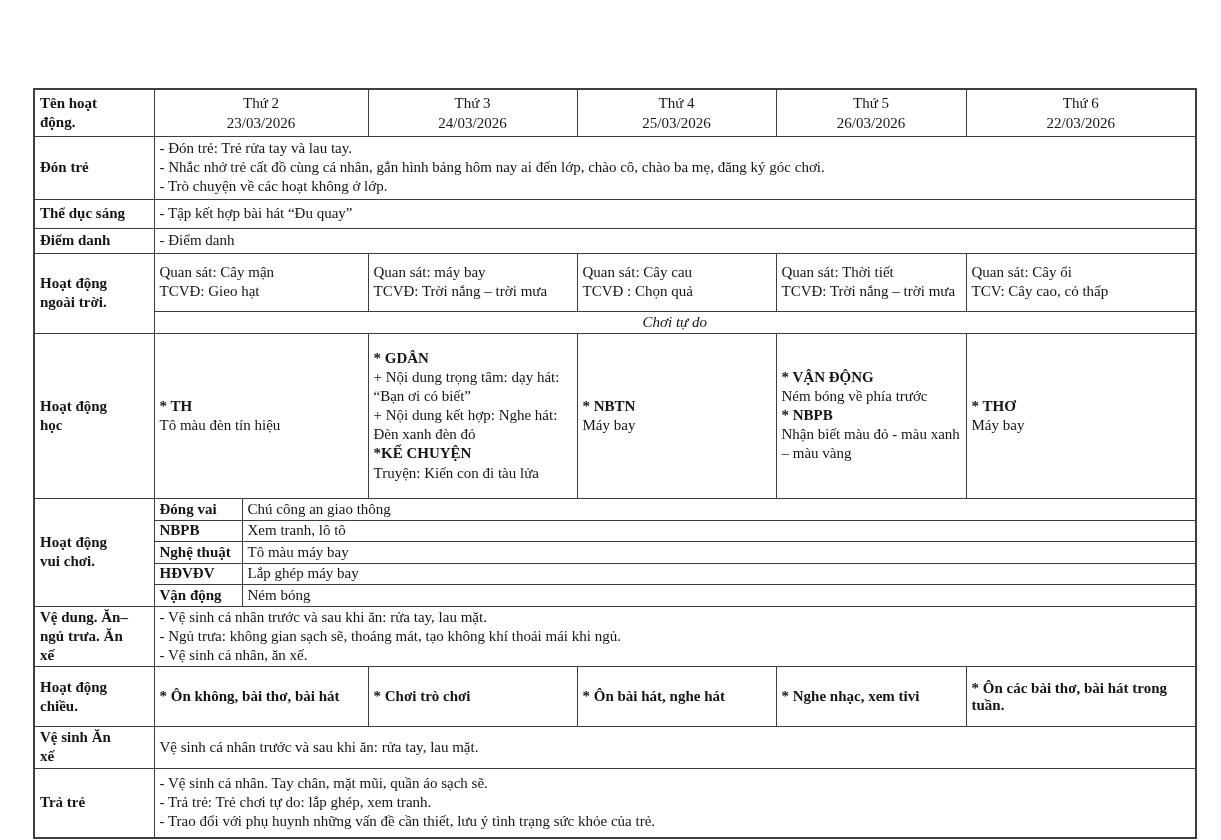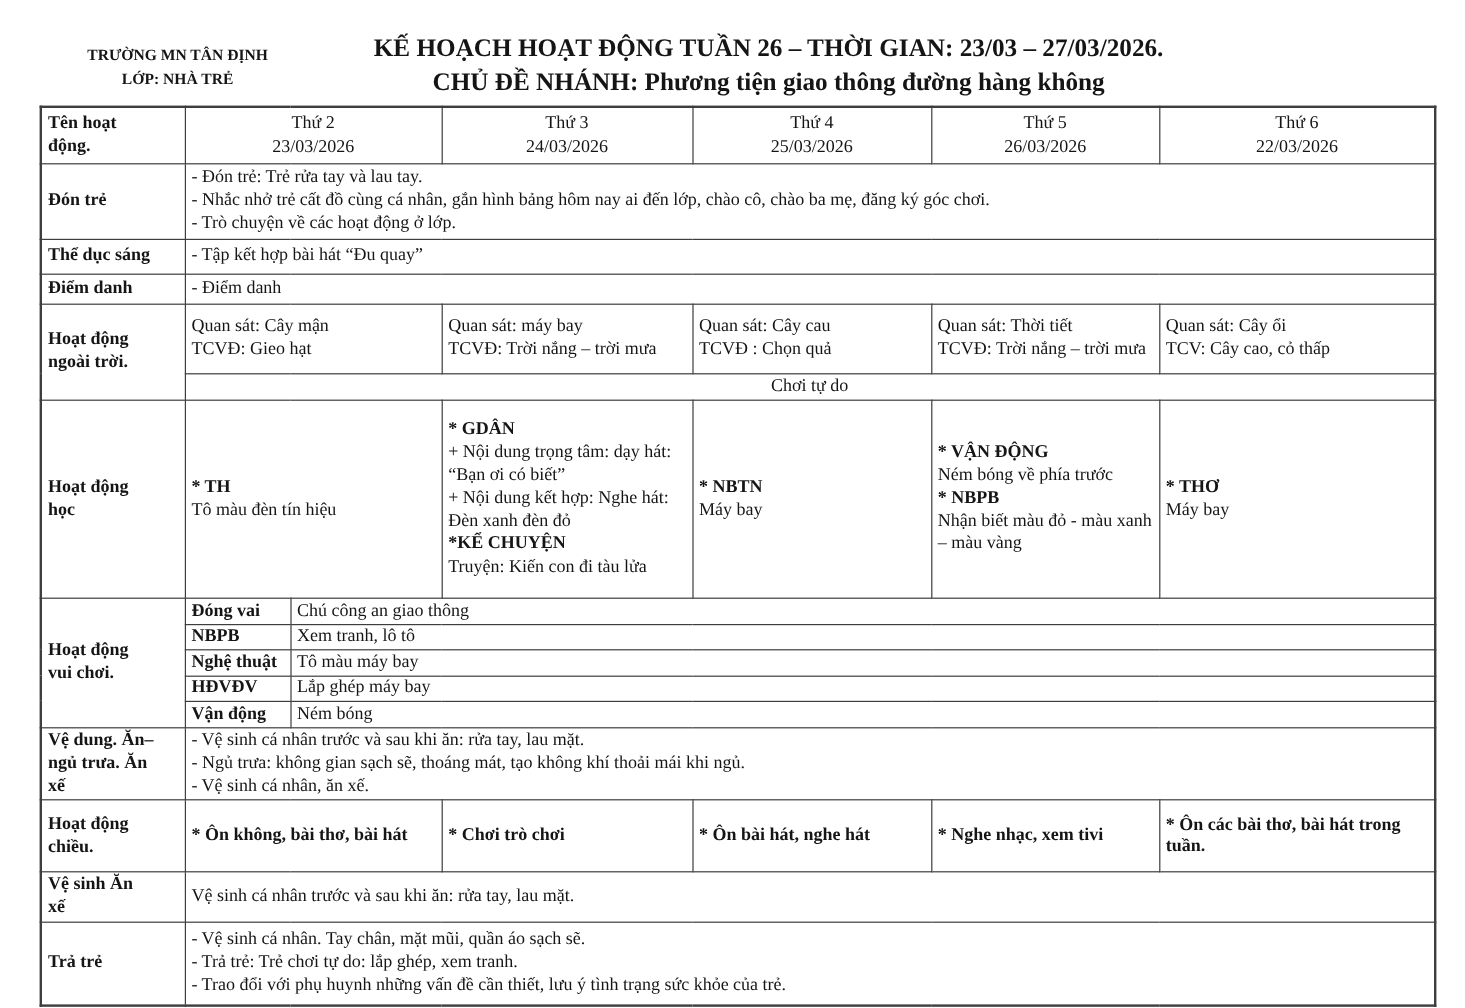--- a/index.html
+++ b/index.html
@@ -29,39 +29,31 @@
   .ln{line-height:1.28;}
   .b{font-weight:bold;}
   .ctr{text-align:center;}
   .nowrap{white-space:nowrap;}
   td.dayhead{text-align:center;}
   td.dayhead .name{font-weight:normal;line-height:1.35;}
   td.dayhead .date{line-height:1.35;}
   td.boldcell{font-weight:bold;}
   
   tr.r-head{height:47px;} tr.r-dontre{height:63px;} tr.r-tds{height:29px;}
-  tr.r-dd{height:25px;} tr.r-ngtr{height:58px;} tr.r-free{height:22px;}
+  tr.r-dd{height:25px;} tr.r-ngtr{height:58px;} tr.r-free{height:22px;font-style:italic;}
   tr.r-hoc{height:165px;} tr.r-vc1{height:22px;} tr.r-vc2{height:21px;}
   tr.r-vsn{height:60px;} tr.r-chieu{height:60px;} tr.r-vsax{height:40px;}
   tr.r-tratre{height:70px;}
 </style>
 </head>
 <body>
 
 <div class="page">
 
-  <div class="school-block">
-    <div>TRƯỜNG MN TÂN ĐỊNH</div>
-    <div>LỚP: NHÀ TRẺ</div>
-  </div>
-
-  <div class="title-block">
-    <div>KẾ HOẠCH HOẠT ĐỘNG TUẦN 26 – THỜI GIAN: 23/03 – 27/03/2026.</div>
-    <div>CHỦ ĐỀ NHÁNH: Phương tiện giao thông đường hàng không</div>
-  </div>
+
 
   <table class="plan">
     <colgroup>
       <col style="width:120px">
         <col style="width:88px">
         <col style="width:126px">
       <col style="width:209px">
         <col style="width:199px">
         <col style="width:190px">
         <col style="width:230px">
@@ -95,21 +87,21 @@
       </td>
     </tr>
 
     <tr class="r-dontre">
       <td class="lab">
         <div class="ln nowrap">Đón trẻ</div>
       </td>
       <td class="top" colspan="6">
         <div class="ln">- Đón trẻ: Trẻ rửa tay và lau tay.</div>
         <div class="ln">- Nhắc nhở trẻ cất đồ cùng cá nhân, gắn hình bảng hôm nay ai đến lớp, chào cô, chào ba mẹ, đăng ký góc chơi.</div>
-        <div class="ln">- Trò chuyện về các hoạt động ở lớp.</div>
+        <div class="ln">- Trò chuyện về các hoạt không ở lớp.</div>
       </td>
     </tr>
 
     <tr class="r-tds">
       <td class="lab">
         <div class="ln nowrap">Thể dục sáng</div>
       </td>
       <td colspan="6">
         <div class="ln">- Tập kết hợp bài hát “Đu quay”</div>
       </td>

